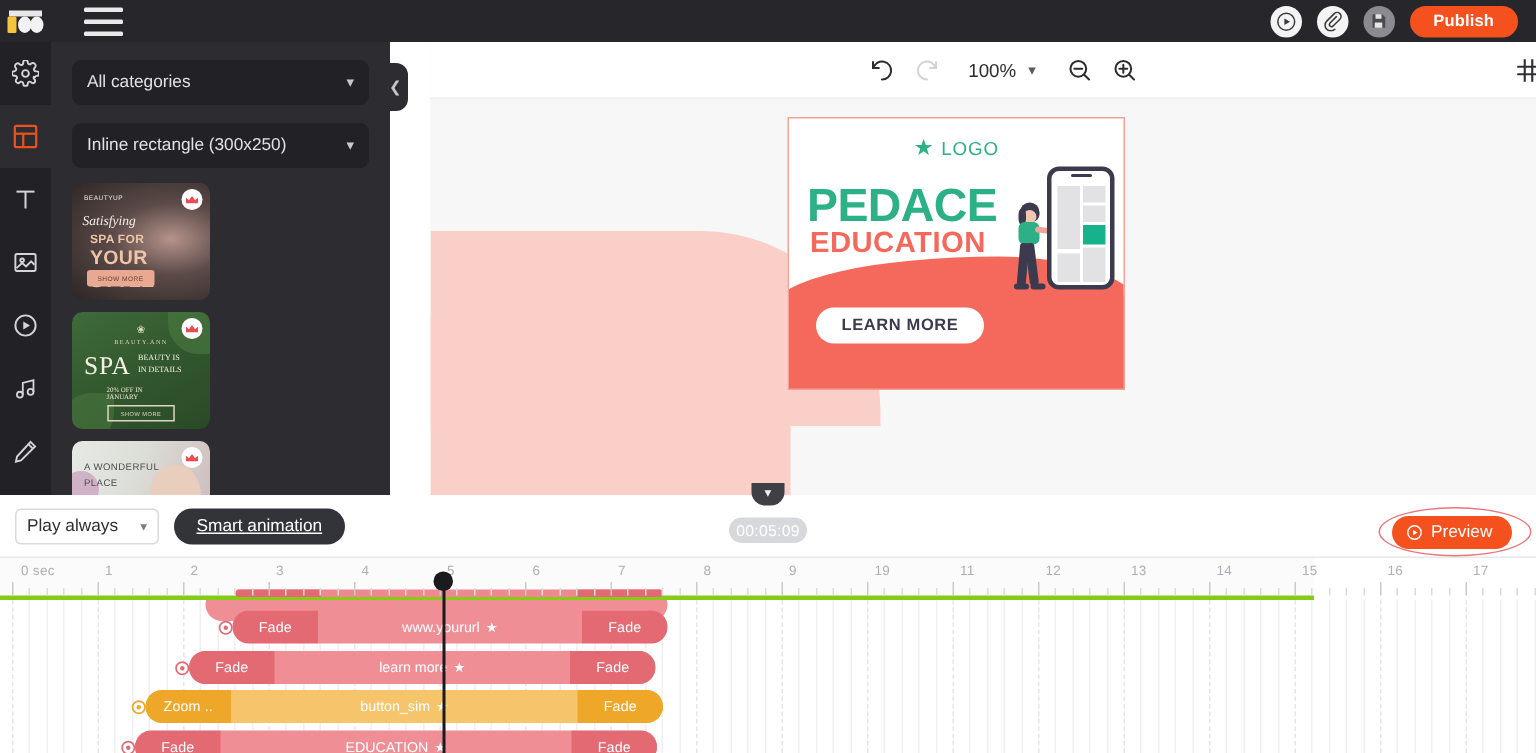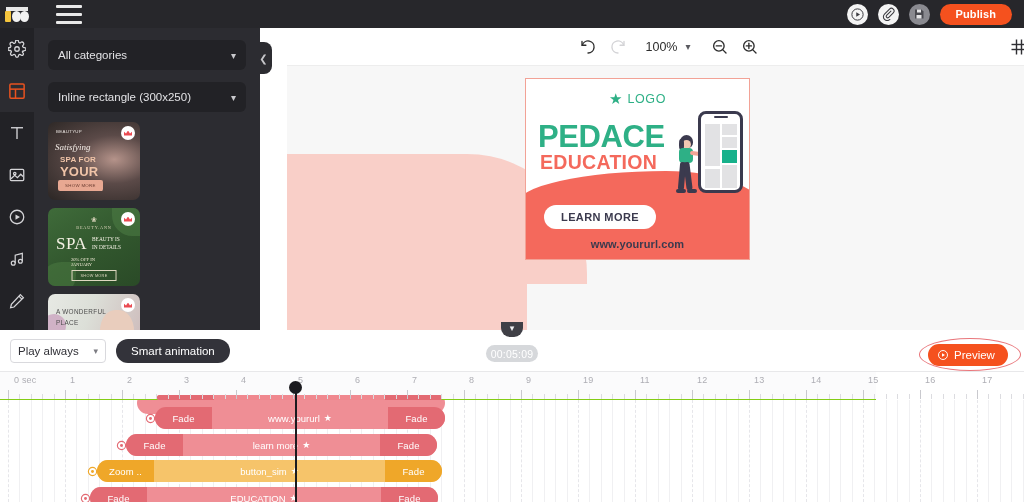--- a/index.html
+++ b/index.html
@@ -271,41 +271,41 @@
   .playsel {
     position: absolute; left: 10px; top: 9px; width: 96px; height: 24px;
     border: 1px solid #d9d9dd; border-radius: 4px; background: #fff;
     display: flex; align-items: center; padding: 0 7px; cursor: pointer;
   }
   .playsel-lbl { flex: 1; font-size: 11.5px; color: #2f2f35; }
   .playsel-chev { font-size: 9px; color: #7c7c82; }
   .smartbtn {
     position: absolute; left: 116px; top: 9px; height: 24px; padding: 11px 15px;
     border-radius: 12px; background: #33333a; color: #fff; font-size: 11.5px;
-    display: flex; align-items: center; cursor: pointer;
+    display: flex; align-items: center; cursor: pointer; text-decoration: underline;
   }
   .timestamp {
     position: absolute; left: 486px; top: 345px; width: 52px; height: 17px;
     background: #d6d8db; border-radius: 9px; color: #fff;
     font-size: 10.5px; display: flex; align-items: center; justify-content: center;
     letter-spacing: .2px; z-index: 4;
   }
   .previewbtn {
     position: absolute; left: 928px; top: 344px; height: 22px; padding: 0 13px 0 9px;
     border-radius: 11px; background: #f5511e; color: #fff; font-size: 11.5px;
     display: flex; align-items: center; gap: 5px; cursor: pointer; z-index: 4;
   }
   .preview-ring {
     position: absolute; left: 919px; top: 338px; width: 102px; height: 33px;
     border: 1.6px solid #e9767b; border-radius: 50%; z-index: 5; pointer-events: none;
   }
 
   .ruler {
     position: absolute; left: 0; top: 372px; width: 876px; height: 28px;
-    background: #fbfbfc; border-bottom: 1px solid #84cc16;
+    background: #fbfbfc; border-bottom: 3px solid #84cc16;
   }
   .rtick { position: absolute; bottom: 0; width: 1px; background: #dcdce0; }
   .rtick.maj { height: 9px; background: #c9c9ce; }
   .rtick.min { height: 5px; }
   .rlab {
     position: absolute; top: 3px; font-size: 9px; color: #aeaeb4;
     letter-spacing: .2px; white-space: nowrap;
   }
   .ruler-hl {
     position: absolute; left: 157px; bottom: -1px; width: 285px; height: 5px;
@@ -591,21 +591,20 @@
           <div class="bn-ph-notch"></div>
           <div class="bn-ph-g" style="left:4px;top:10px;width:15px;height:42px;"></div>
           <div class="bn-ph-g" style="left:21px;top:10px;width:15px;height:11px;"></div>
           <div class="bn-ph-g" style="left:21px;top:23px;width:15px;height:11px;"></div>
           <div class="bn-ph-teal" style="left:21px;top:36px;width:15px;height:13px;"></div>
           <div class="bn-ph-g" style="left:4px;top:55px;width:15px;height:19px;"></div>
           <div class="bn-ph-g" style="left:21px;top:51px;width:15px;height:23px;"></div>
         </div>
 
         <div class="bn-cta">LEARN MORE</div>
-        <div class="bn-url">www.yoururl.com</div>
       </div>
     </div>
   </div>
 
   <div class="tl-collapse">▾</div>
 
   <div class="tl-ctrl">
     <div class="playsel">
       <span class="playsel-lbl">Play always</span>
       <span class="playsel-chev">▾</span>

